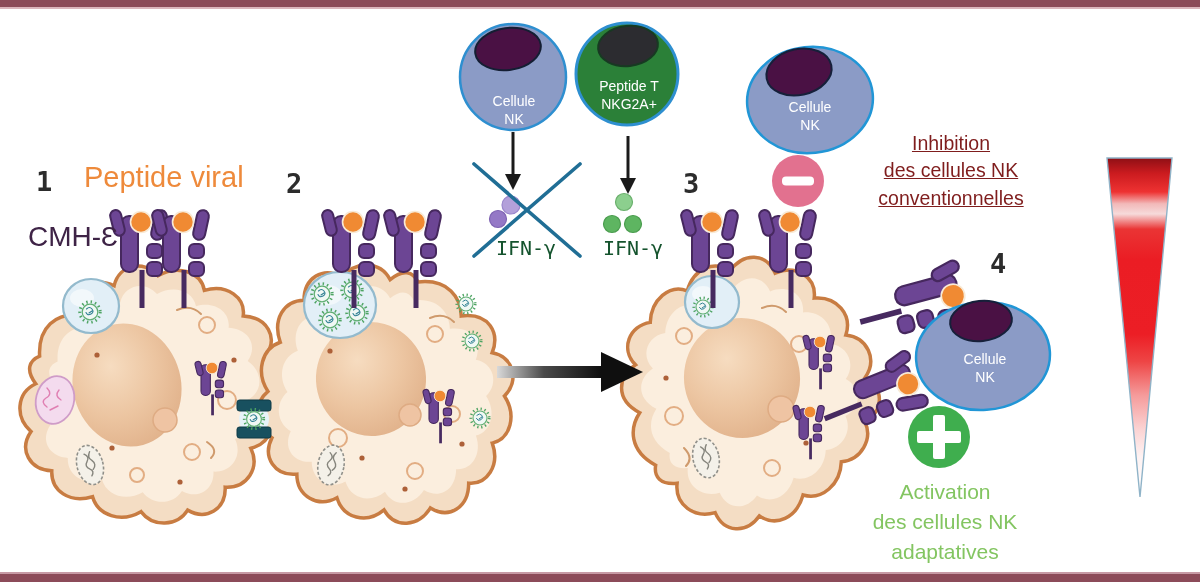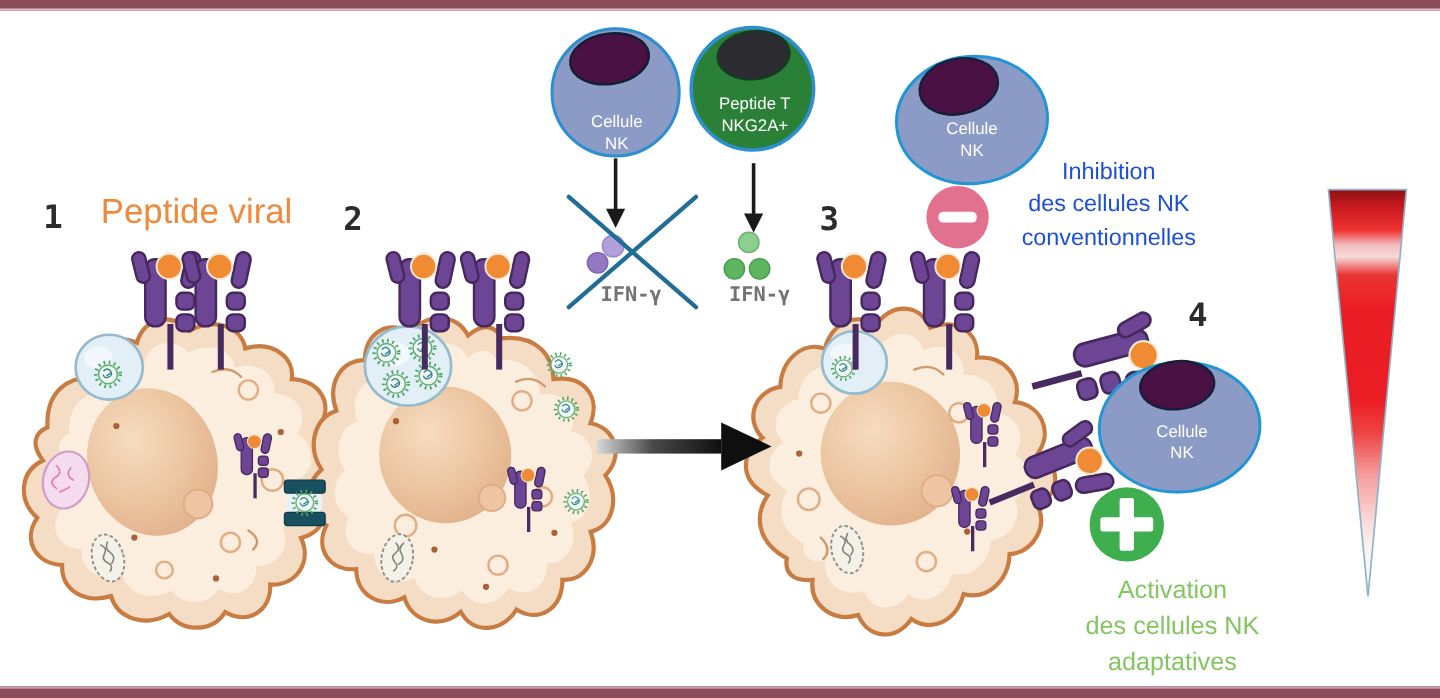--- a/index.html
+++ b/index.html
@@ -6,25 +6,25 @@
   #fig{position:relative;width:1200px;height:582px;background:#ffffff;overflow:hidden;
        font-family:"Liberation Sans","DejaVu Sans",sans-serif;}
   .bar{position:absolute;left:0;width:100%;}
   #topbar{top:0;height:7px;background:#8c4b59;border-bottom:2px solid #dcb6bd;}
   #botbar{bottom:0;height:8px;background:#8c4b59;border-top:2px solid #c79aa5;}
   svg.art{position:absolute;left:0;top:0;}
   .label{position:absolute;white-space:pre-line;}
   .cx{transform:translateX(-50%);text-align:center;}
   .step{font-family:"DejaVu Sans Mono",monospace;font-weight:bold;font-size:27px;color:#2c2c2c;}
   .cell-label{color:#ffffff;font-size:14px;line-height:17.5px;}
-  .ifn{font-family:"DejaVu Sans Mono",monospace;font-size:17px;color:#737373;font-weight:bold;}
+  .ifn{font-family:"DejaVu Sans Mono",monospace;font-size:20px;color:#14532d;}
   #peptide{left:84px;top:161px;font-size:29px;color:#ee8a3b;}
   #cmhe{left:28px;top:221px;font-size:28px;color:#3e2346;}
-  #inhibition{left:924px;top:130px;font-size:19.5px;line-height:27.4px;color:#1d4ed8;}
-  #activation{left:977px;top:477px;font-size:21px;line-height:30px;color:#83c561;}
+  #inhibition{left:951px;top:130px;font-size:19.5px;line-height:27.4px;color:#7f1d1d;text-decoration:underline;}
+  #activation{left:945px;top:477px;font-size:21px;line-height:30px;color:#83c561;}
   #persistance{left:1140px;top:78px;font-size:20px;line-height:26px;color:#c41b2c;}
 </style>
 </head>
 <body>
 
 <div id="fig">
   <div id="topbar" class="bar"></div>
   <div id="botbar" class="bar"></div>
 
   <svg class="art" width="1200" height="582" viewBox="0 0 1200 582">
@@ -253,20 +253,21 @@
 
     <polygon points="1107,158 1172,158 1140,497" fill="url(#trigrad)" stroke="#8fb3c8" stroke-width="1.4"></polygon>
   </svg>
 
   <div class="label step" style="left:36px;top:166px;">1</div>
   <div class="label step" style="left:286px;top:168px;">2</div>
   <div class="label step" style="left:683px;top:168px;">3</div>
   <div class="label step" style="left:990px;top:248px;">4</div>
 
   <div class="label" id="peptide">Peptide viral</div>
+  <div class="label" id="cmhe">CMH-Ɛ</div>
 
   <div class="label cell-label cx" style="left:514px;top:93px;">Cellule
 NK</div>
   <div class="label cell-label cx" style="left:629px;top:78px;">Peptide T
 NKG2A+</div>
   <div class="label cell-label cx" style="left:810px;top:99px;">Cellule
 NK</div>
   <div class="label cell-label cx" style="left:985px;top:351px;">Cellule
 NK</div>
 

